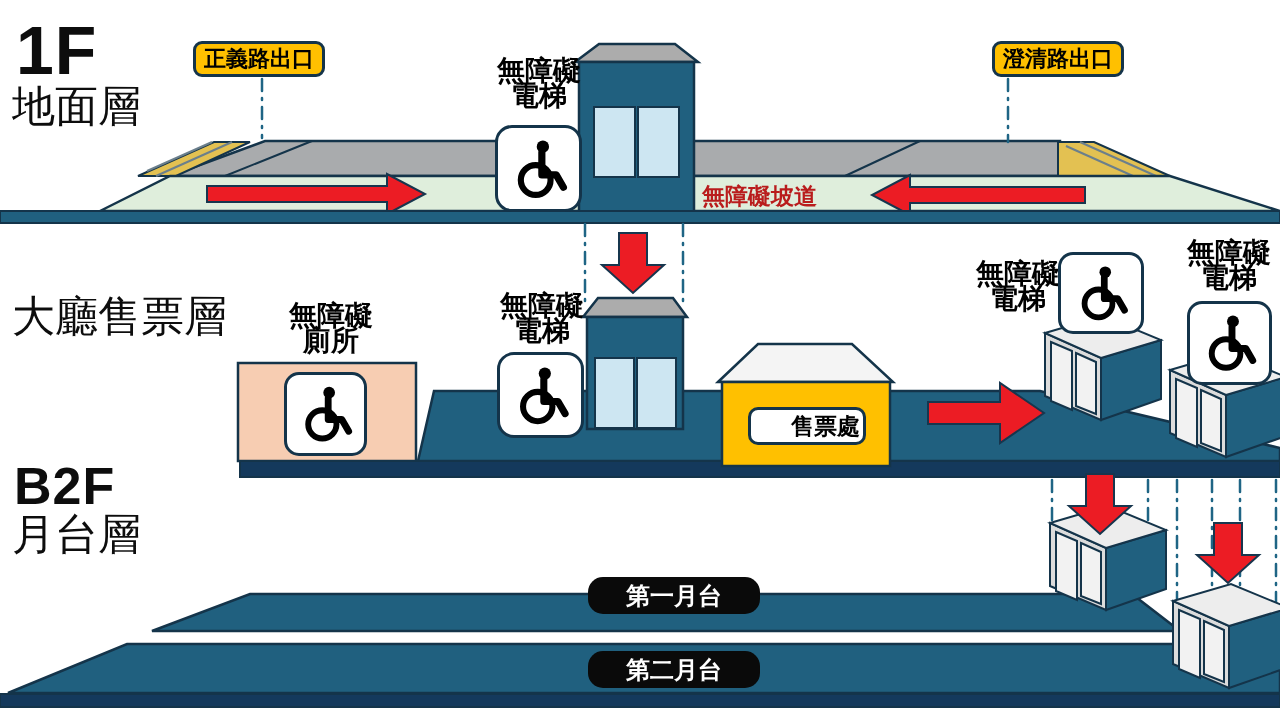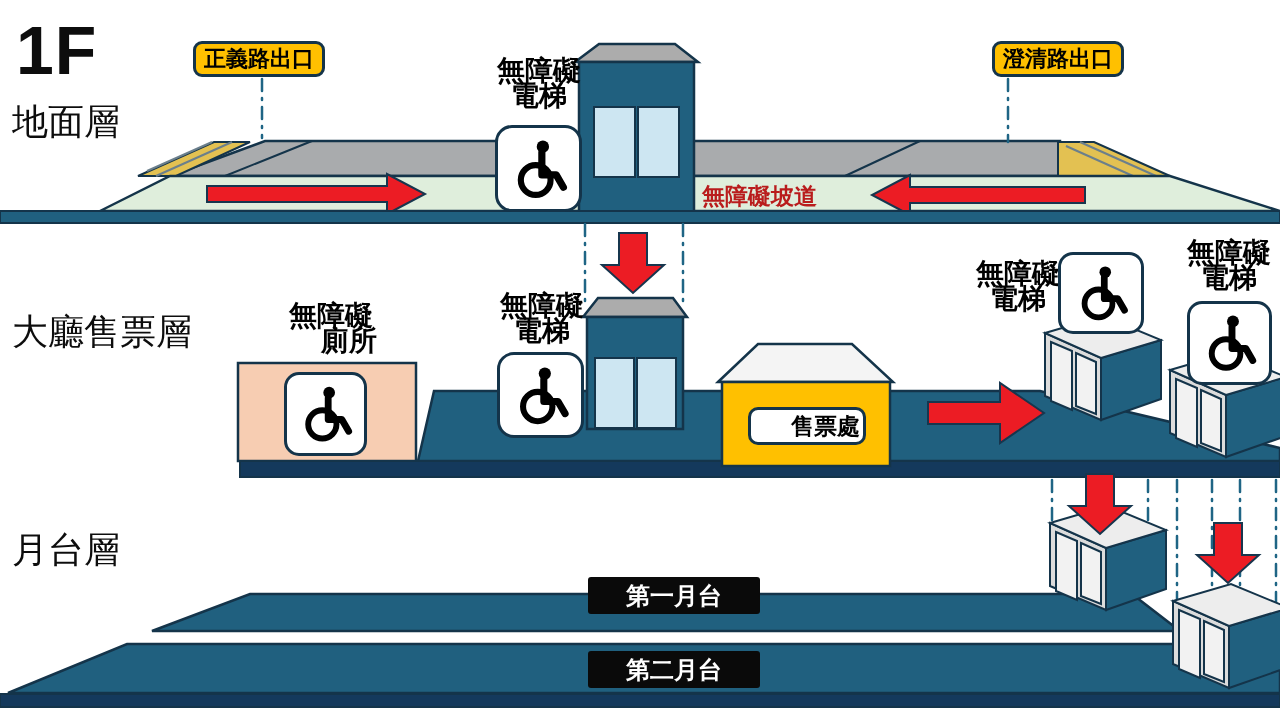--- a/index.html
+++ b/index.html
@@ -1,33 +1,33 @@
 <!DOCTYPE html>
 <html><head>
 <meta charset="utf-8">
 <style>
   html,body{margin:0;padding:0;background:#fff;}
   .stage{position:relative;width:1280px;height:720px;overflow:hidden;background:#fff;
          font-family:"Liberation Sans","DejaVu Sans",sans-serif;color:#0d0d0d;}
   .stage svg.scene{position:absolute;left:0;top:0;}
   .abs{position:absolute;}
   .floor-code{font-weight:700;font-size:68px;line-height:1;letter-spacing:1px;}
-  .floor-name{font-size:36px;line-height:1.05;margin-top:19px;}
+  .floor-name{font-size:43px;line-height:1.05;}
   .exit-badge{position:absolute;width:132px;height:36px;background:#FFC000;border:3px solid #14344A;
       border-radius:9px;display:flex;align-items:center;justify-content:center;
       font-size:22px;font-weight:700;color:#000;box-sizing:border-box;}
   .two-line{position:absolute;text-align:center;font-weight:700;font-size:28px;line-height:25px;color:#000;}
   .ramp-label{position:absolute;font-weight:700;font-size:23px;color:#b91c1c;}
   .iconbox{position:absolute;background:#fff;border:3px solid #14344A;border-radius:17px;
       display:flex;align-items:center;justify-content:center;box-sizing:border-box;}
   .iconbox svg{width:76%;height:76%;}
   .ticket-label{position:absolute;left:748px;top:407px;width:118px;height:38px;background:#fff;
       border:3px solid #14344A;border-radius:10px;display:flex;align-items:center;justify-content:center;
       font-size:23px;font-weight:700;color:#000;box-sizing:border-box;padding-left:37px;}
-  .platform-badge{position:absolute;width:172px;height:37px;background:#0a0a0a;border-radius:3px;
+  .platform-badge{position:absolute;width:172px;height:37px;background:#0a0a0a;border-radius:15px;
       display:flex;align-items:center;justify-content:center;color:#fff;font-size:24px;font-weight:700;
       box-sizing:border-box;}
 </style>
 </head>
 <body>
 
 <div class="stage">
 
   <svg class="scene" width="1280" height="720" viewBox="0 0 1280 720">
     <defs>
@@ -149,40 +149,41 @@
       </g>
 
       <polygon points="1086,474 1114,474 1114,506 1131,506 1100,534 1069,506 1086,506" fill="#EC1C24" stroke="#17364E" stroke-width="2"></polygon>
       <polygon points="1214,523 1242,523 1242,555 1259,555 1228,583 1197,555 1214,555" fill="#EC1C24" stroke="#17364E" stroke-width="2"></polygon>
     </g>
   </svg>
 
   <div class="abs floor-code" style="left:16px;top:16px;">1F</div>
   <div class="abs floor-name" style="left:12px;top:84px;">地面層</div>
   <div class="abs floor-name" style="left:12px;top:294px;">大廳售票層</div>
+  <div class="abs floor-code" style="left:14px;top:460px;font-size:52px;">B2F</div>
   <div class="abs floor-name" style="left:12px;top:512px;">月台層</div>
 
   <div class="exit-badge" style="left:193px;top:41px;">正義路出口</div>
   <div class="exit-badge" style="left:992px;top:41px;">澄清路出口</div>
 
   <div class="two-line" style="left:494px;top:58px;width:90px;">
     <span style="display:block;">無障礙</span>
     <span style="display:block;">電梯</span>
   </div>
   <div class="iconbox" style="left:495px;top:125px;width:87px;height:87px;">
     <svg viewBox="0 0 60 60">
         <use href="#isa"></use>
       </svg>
   </div>
 
   <div class="ramp-label" style="left:702px;top:181px;">無障礙坡道</div>
 
   <div class="two-line" style="left:285px;top:303px;width:92px;">
     <span style="display:block;">無障礙</span>
-    <span style="display:block;text-align:right;">廁所</span>
+    <span style="display:block;">廁所</span>
   </div>
   <div class="iconbox" style="left:284px;top:372px;width:83px;height:84px;border-radius:15px;">
     <svg viewBox="0 0 60 60">
         <use href="#isa"></use>
       </svg>
   </div>
 
   <div class="two-line" style="left:498px;top:293px;width:88px;">
     <span style="display:block;">無障礙</span>
     <span style="display:block;">電梯</span>

